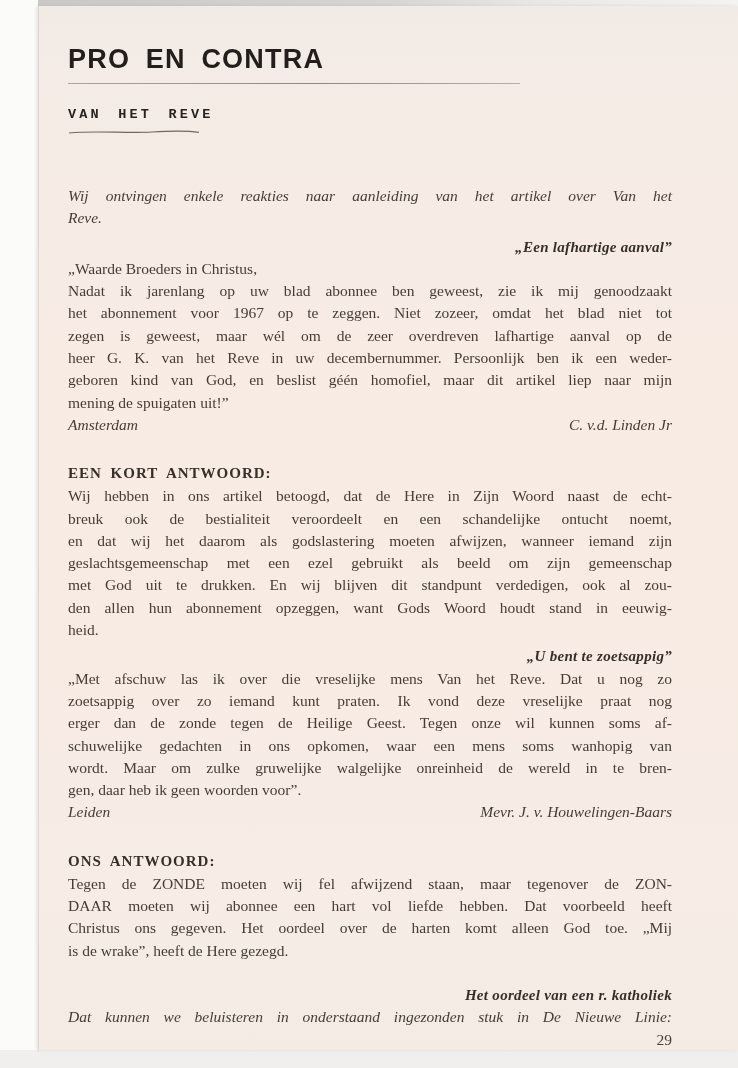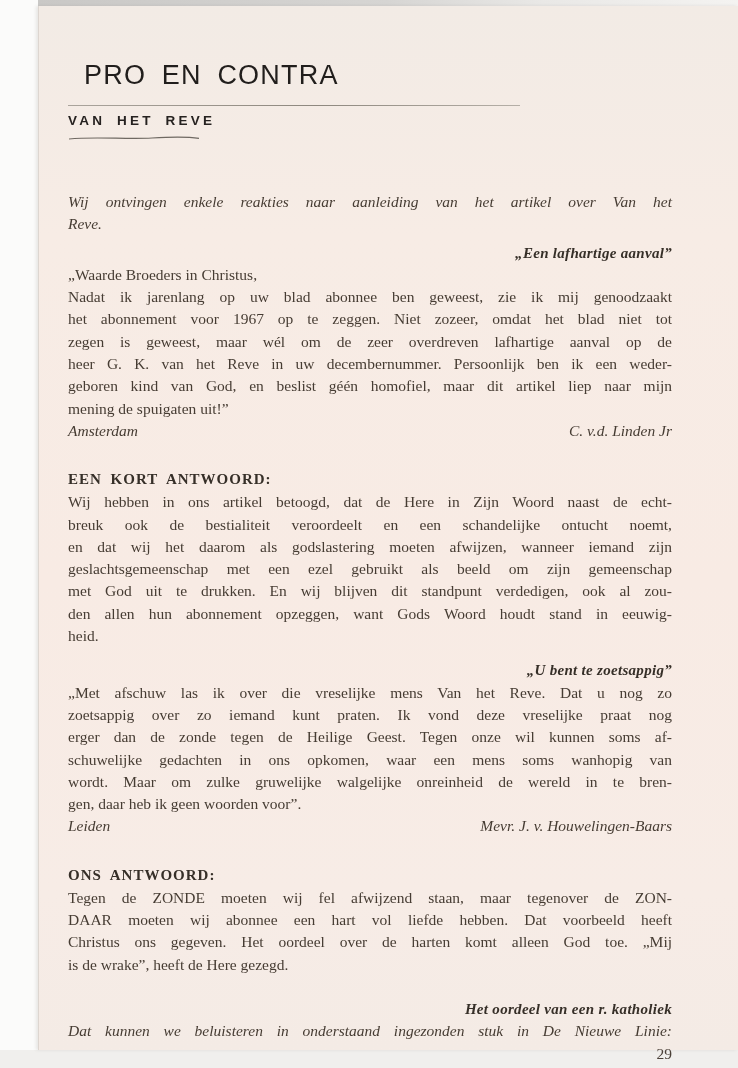--- a/index.html
+++ b/index.html
@@ -36,58 +36,58 @@
   }
   .content {
     margin: 0;
     padding: 40px 66px 0 29px;
     width: 604px;
     color: #463c33;
     font-size: 15.5px;
     line-height: 22.3px;
   }
   h1 {
-    margin: 16px;
+    margin: 0;
     font-family: "Liberation Sans", sans-serif;
-    font-weight: 400;
+    font-weight: 700;
     font-size: 27px;
     line-height: 27px;
     letter-spacing: 1.2px;
     word-spacing: 7px;
     color: #211e1c;
   }
   .title-rule {
     margin-top: 10px;
     width: 452px; height: 1px;
     background: linear-gradient(to right, #aaa49c, #8e887f 55%, #b5afa7);
   }
   h2 {
-    margin: 8px 0 0 0;
-    font-family: Liberation Sans, sans-serif;
+    margin: 24px 0 0 0;
+    font-family: Liberation Mono, monospace;
     font-weight: 700;
     font-size: 13.5px;
     line-height: 14px;
     letter-spacing: 3.2px;
     word-spacing: 5px;
     color: #262220;
   }
   .squiggle { margin-top: 7px; display: block; }
   .intro { margin-top: 50px; font-style: italic; }
   .tline { text-align: justify; text-align-last: justify; }
   .tline-last { text-align: justify; text-align-last: left; }
   .right-head {
     font-weight: 700;
     text-align: right;
     color: #362f28;
     font-size: 15px;
     letter-spacing: 0.3px;
     font-style: italic;
   }
   .rh-1 { margin-top: 6px; }
-  .rh-2 { margin-top: 12px; text-align: right; }
+  .rh-2 { margin-top: 4px; text-align: right; }
   .rh-3 { margin-top: 22px; }
   .salutation { margin: 0; }
   .para { margin: 0; }
   h3 {
     margin: 27px 0 2px 0;
     font-size: 15px;
     line-height: 20px;
     font-weight: 700;
     letter-spacing: 1px;
     word-spacing: 4px;

